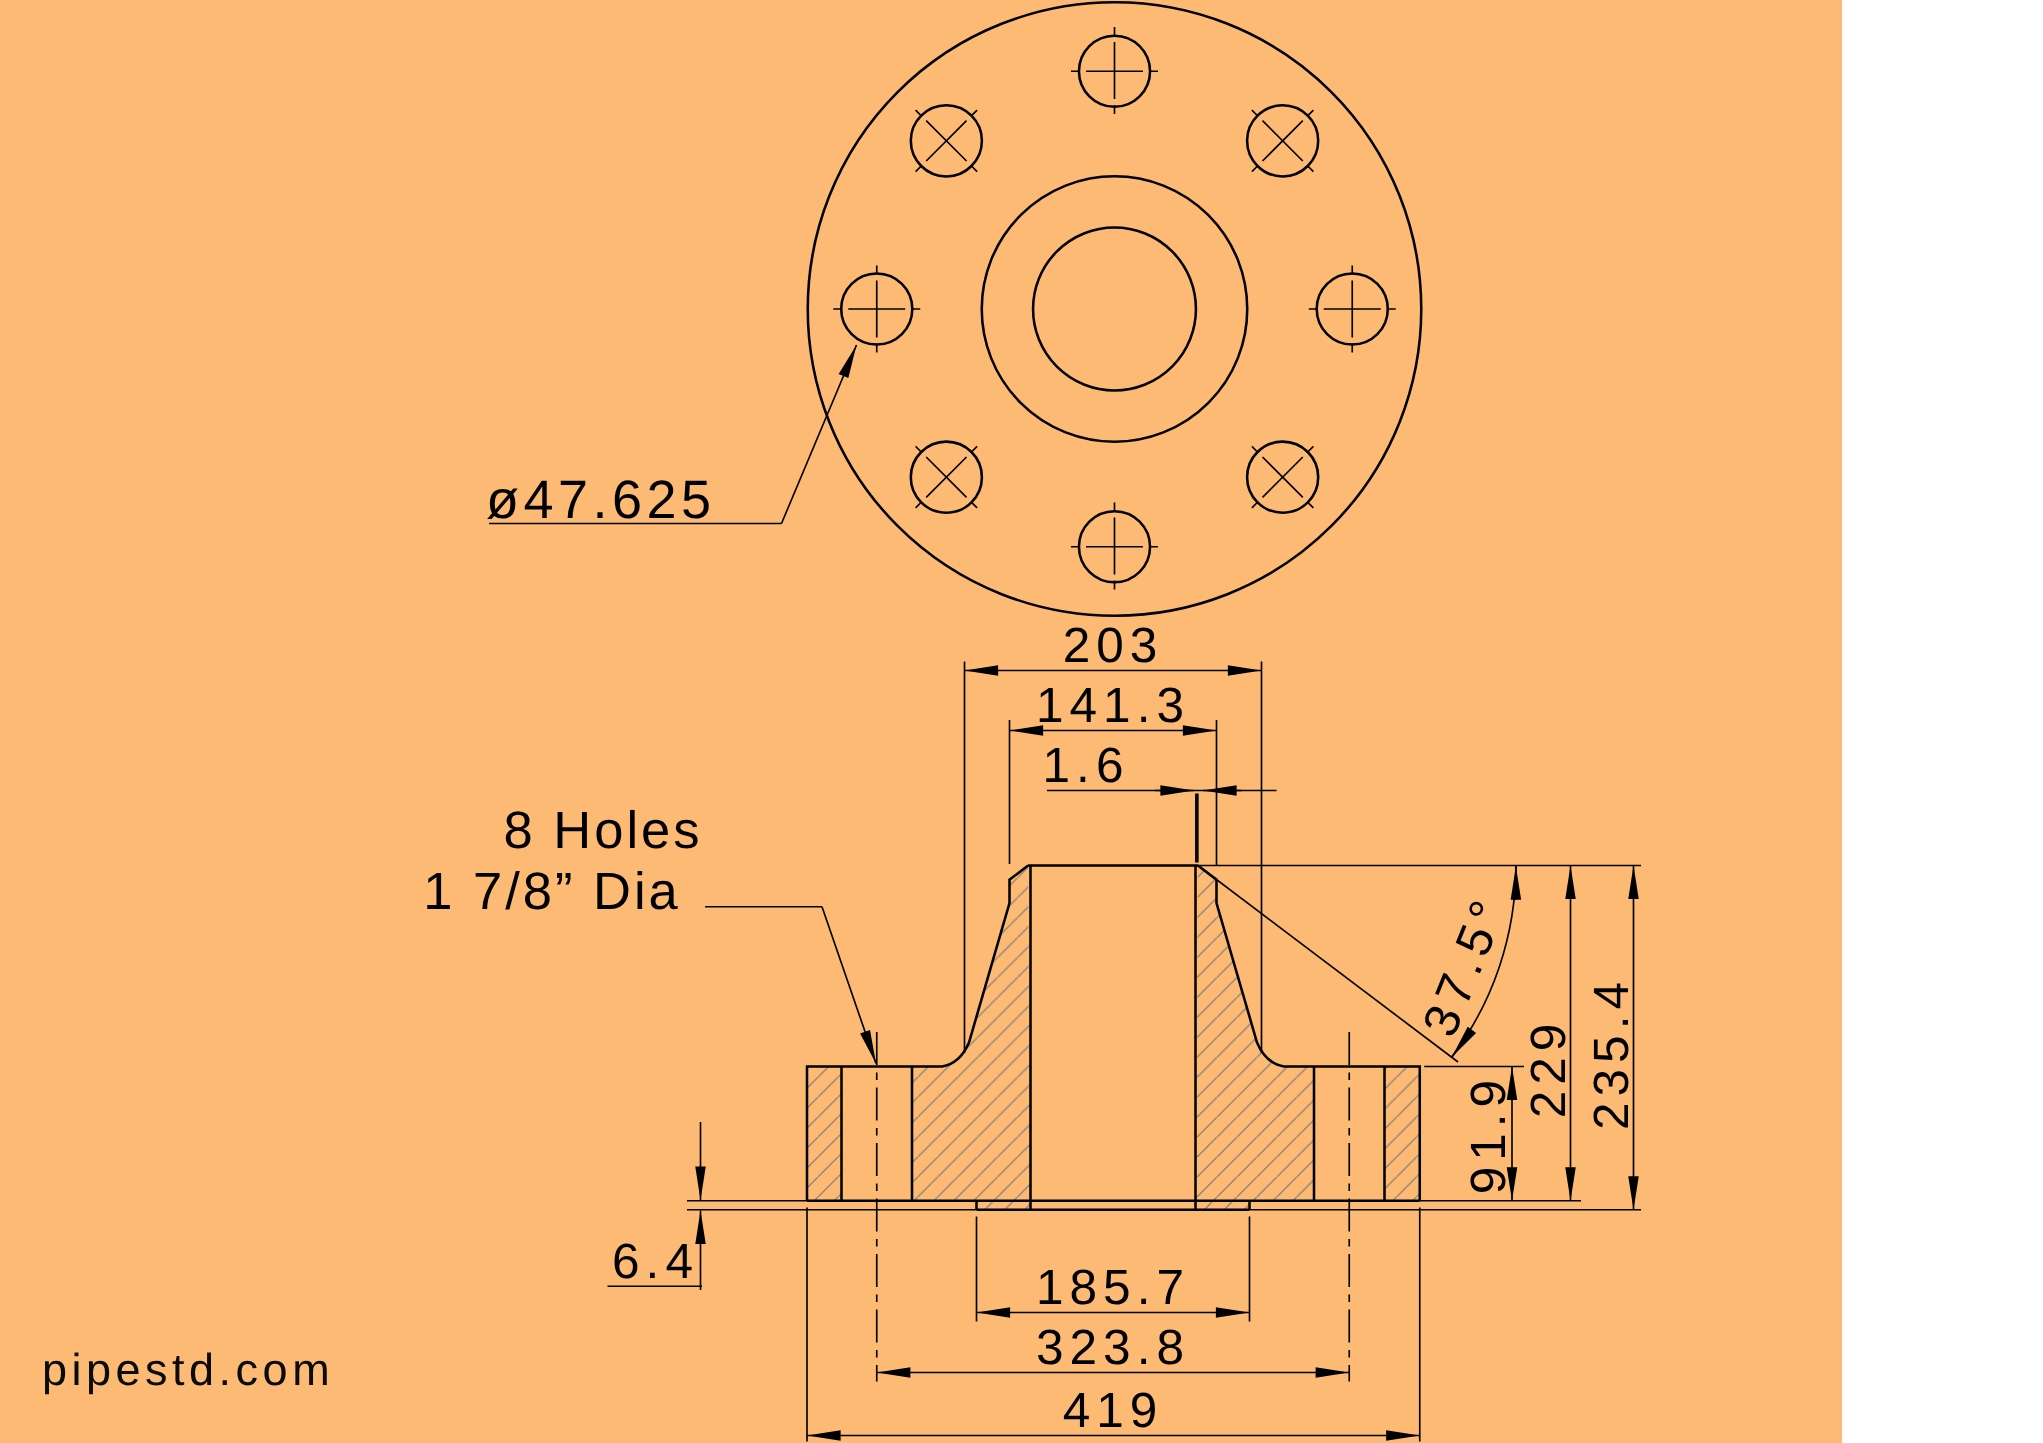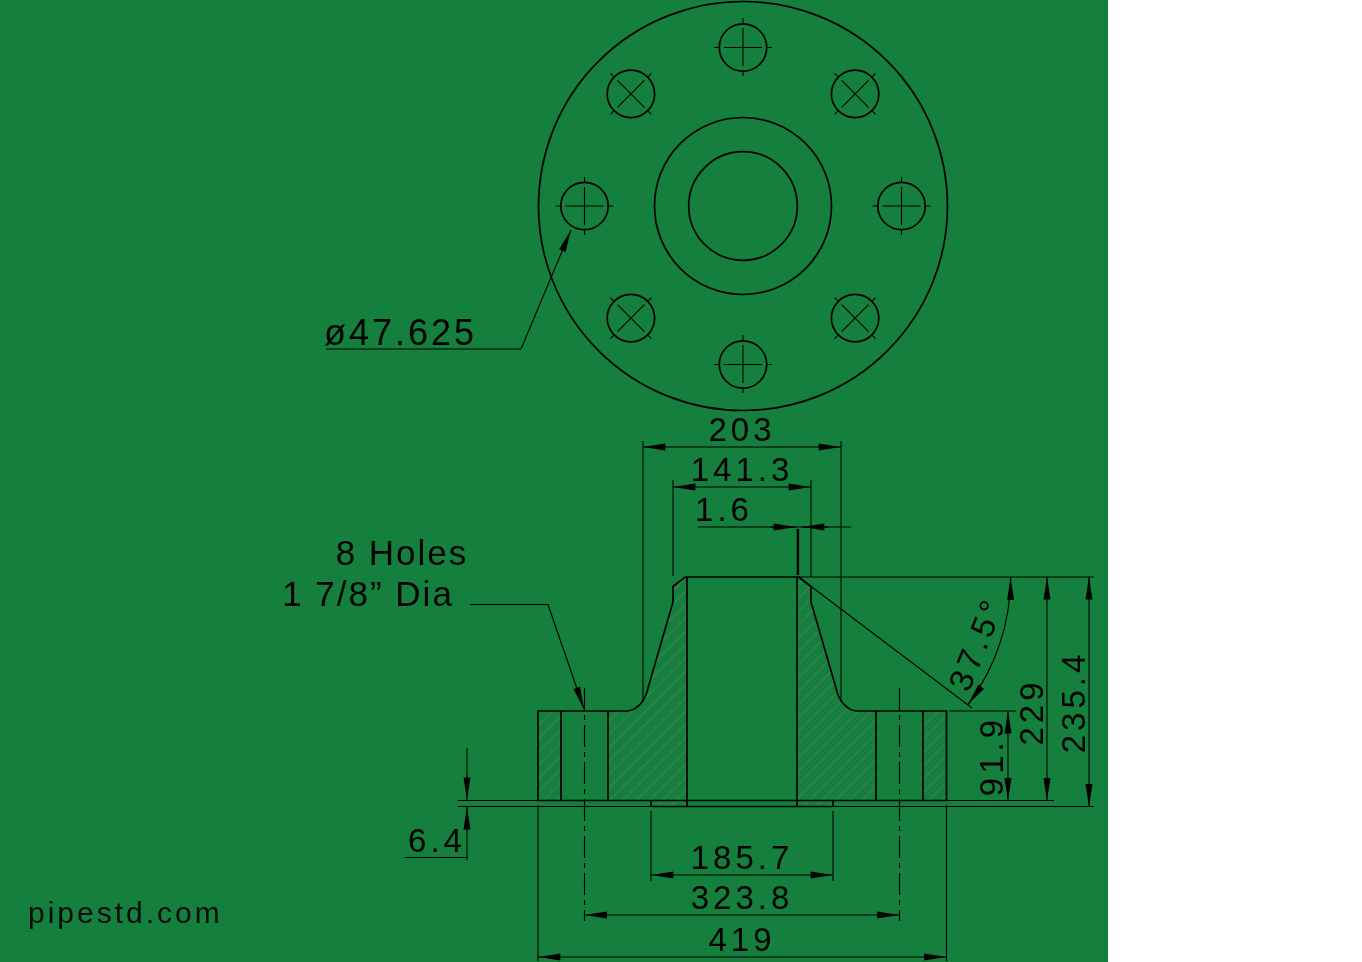--- a/index.html
+++ b/index.html
@@ -1,16 +1,16 @@
 <!DOCTYPE html>
 <html><head>
 <meta charset="utf-8">
 <style>
   html,body{margin:0;padding:0;background:#ffffff;}
-  .stage{position:relative;width:1108px;height:962px;background:#15803d;overflow:hidden;}
+  .stage{position:relative;width:1228px;height:962px;background:#fdba74;overflow:hidden;}
   svg text{font-family:"Liberation Sans","DejaVu Sans",sans-serif;fill:#000;}
   .dim{font-size:33px;letter-spacing:4px;}
   .callout{font-size:36px;letter-spacing:3px;}
   .note{font-size:35px;letter-spacing:2px;}
   .wm{font-size:30px;letter-spacing:3px;fill:#0b0b0b;}
   .obj{stroke:#000;stroke-width:1.7;fill:none;}
   .thin{stroke:#000;stroke-width:1.1;fill:none;}
   .thick16{stroke:#000;stroke-width:2.4;fill:none;}
   .cl{stroke:#000;stroke-width:1.1;fill:none;stroke-dasharray:22 5 5 5;}
   .mark{stroke:#000;stroke-width:1.1;fill:none;stroke-dasharray:6 4 38 4 6;}

